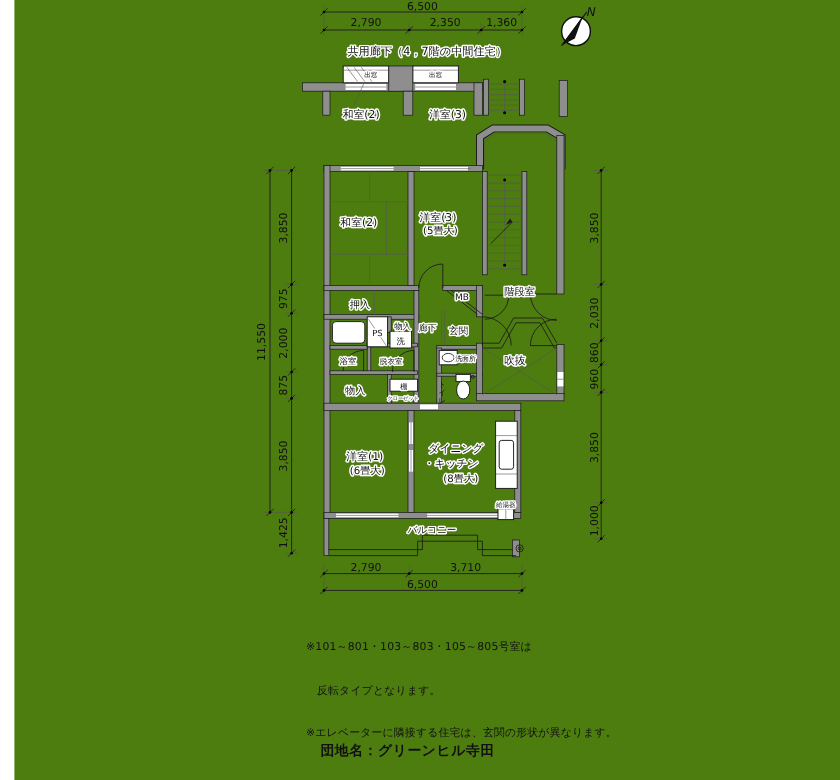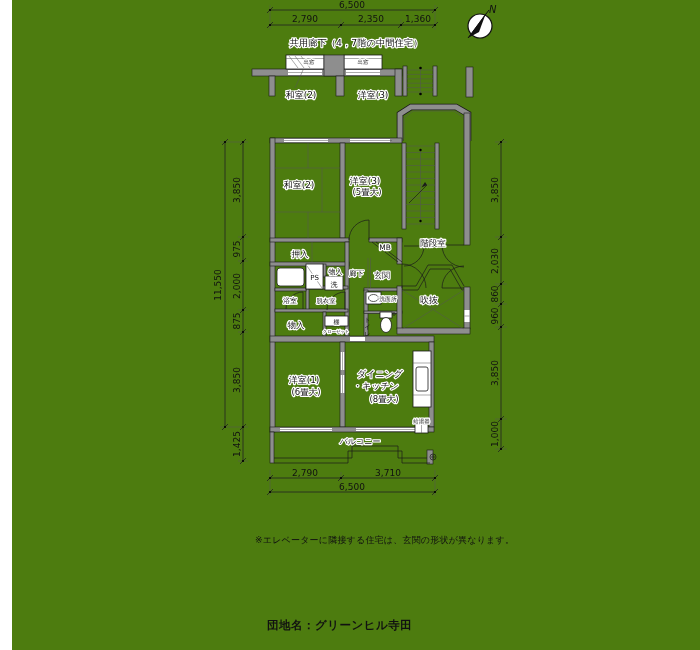--- a/index.html
+++ b/index.html
@@ -276,20 +276,22 @@
         <circle cx="423" cy="478" r="1.1"></circle>
     <circle cx="258" cy="492" r="1.1"></circle>
         <circle cx="423" cy="492" r="1.1"></circle>
     <text class="dimtxt" x="293" y="475.5">2,790</text>
     <text class="dimtxt" x="376" y="475.5">3,710</text>
     <text class="dimtxt" x="340" y="490">6,500</text>
   </g>
 </svg>
 
   <div class="notes">
+    <div>※101～801・103～803・105～805号室は</div>
+    <div>　反転タイプとなります。</div>
     <div>※エレベーターに隣接する住宅は、玄関の形状が異なります。</div>
     
     
     
     
   </div>
 
   <div class="info">
     <div>団地名：グリーンヒル寺田</div>
     

